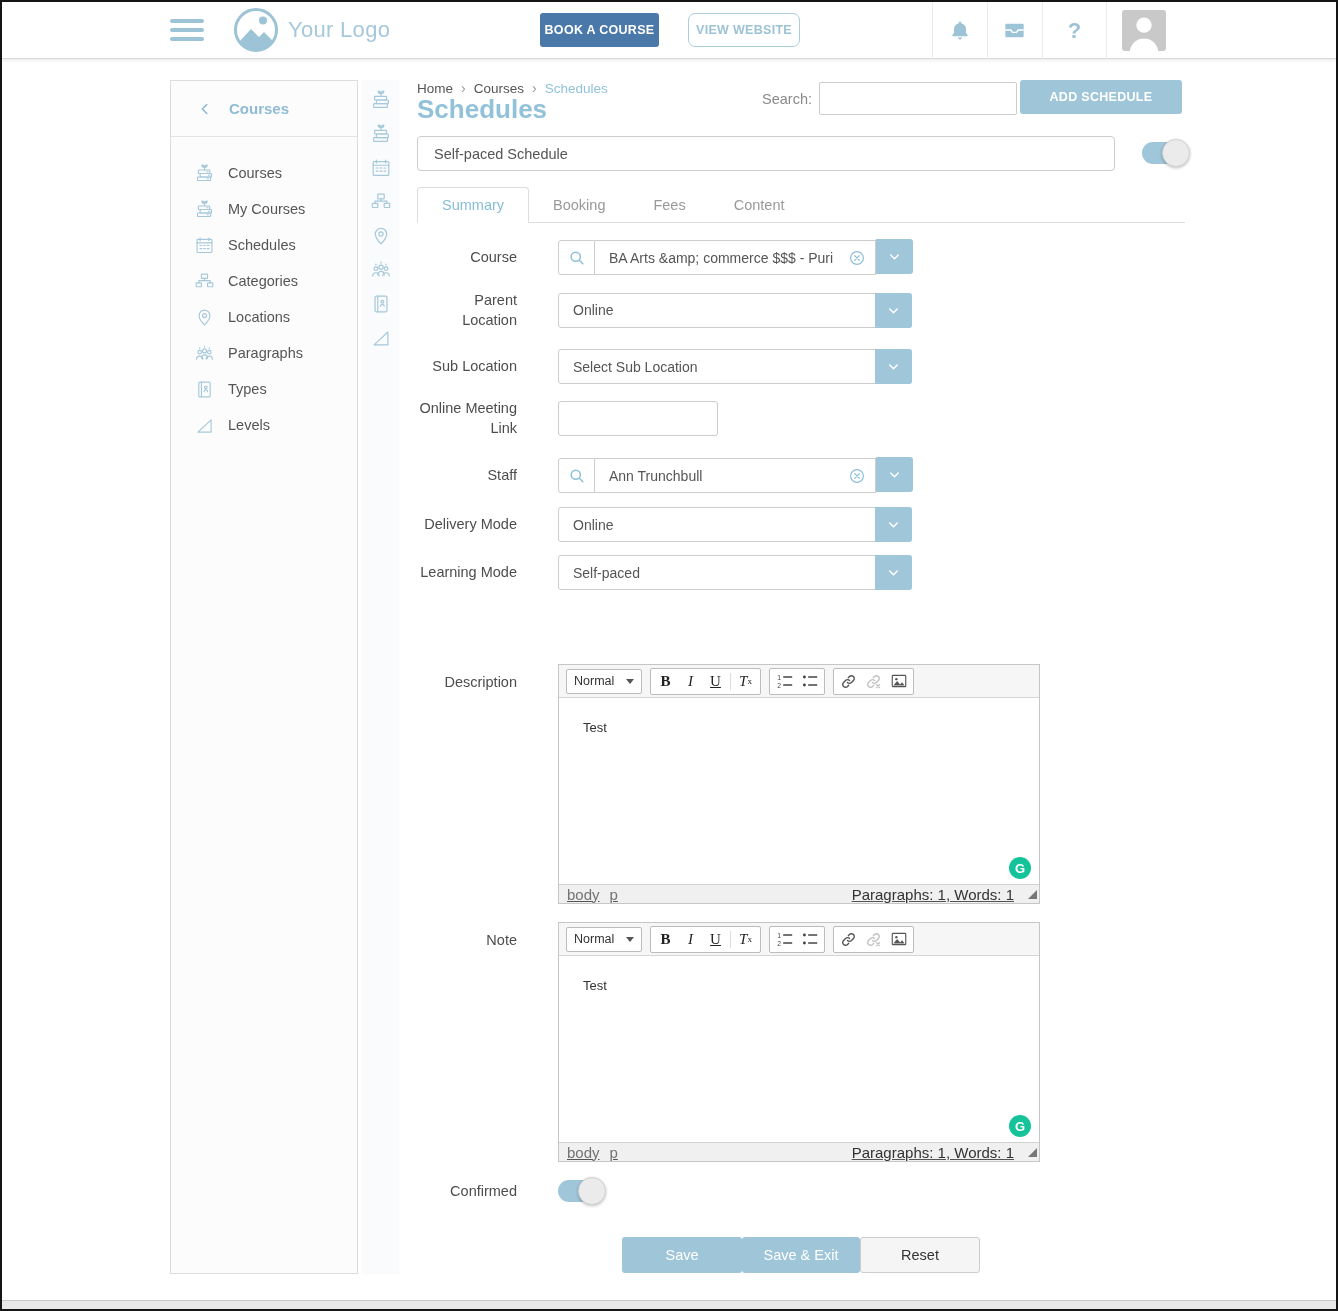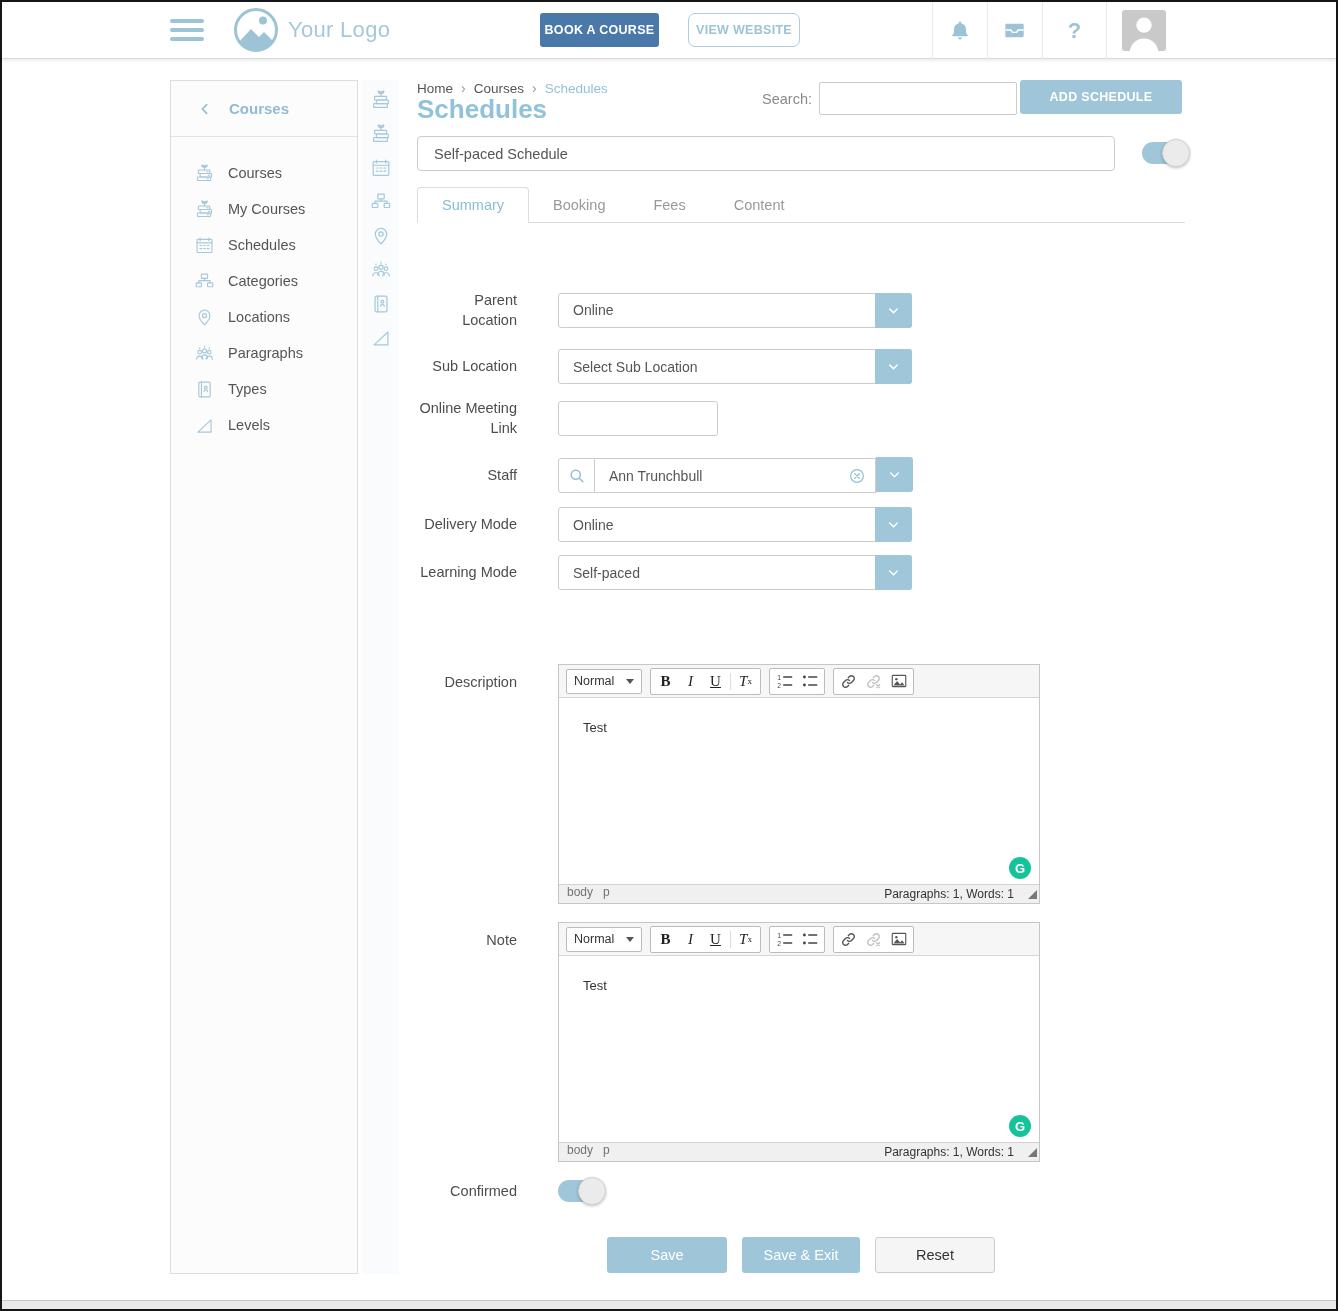--- a/index.html
+++ b/index.html
@@ -74,28 +74,28 @@
   .editor { width:482px; border:1px solid #c6c6c6; background:#fff; position:relative; }
   .tb { height:33px; background:#f6f6f6; border-bottom:1px solid #d6d6d6; display:flex; align-items:center; gap:8px; padding:0 7px; }
   .tb-select { width:76px; height:25px; background:#fff; border:1px solid #bcbcbc; border-radius:2px; display:flex; align-items:center; justify-content:space-between; padding:0 7px; font-size:12.5px; color:#333; cursor:pointer; }
   .caret { width:0; height:0; border-left:4px solid transparent; border-right:4px solid transparent; border-top:5px solid #555; }
   .tb-group { display:flex; align-items:center; border:1px solid #bcbcbc; border-radius:2px; background:#fff; height:27px; padding:0 2px; }
   .tb-btn { width:25px; height:25px; display:flex; align-items:center; justify-content:center; cursor:pointer; font-family:"Liberation Serif", serif; font-size:15px; color:#222; }
   .tb-b { font-weight:bold; } .tb-i { font-style:italic; } .tb-u { text-decoration:underline; }
   .tb-tx { font-style:italic; } .tb-tx sub { font-size:9px; font-style:normal; }
   .tb-sep { width:1px; height:17px; background:#ddd; margin:0 2px; }
   .ed-body { height:186px; padding:22px 24px; font-size:13px; color:#333; cursor:text; }
-  .ed-foot { height:19px; background:#f0f0f0; border-top:1px solid #d2d2d2; display:flex; justify-content:space-between; padding:0 2px 0 8px; font-size:12px; }
+  .ed-foot { height:19px; background:#f0f0f0; border-top:1px solid #d2d2d2; display:flex; align-items:center; justify-content:space-between; padding:0 2px 0 8px; font-size:15px;text-decoration:underline; }
   .ed-path { display:flex; gap:10px; color:#737373; }
   .ed-path span { cursor:pointer; }
   .ed-status { display:flex; align-items:center; gap:14px; color:#333; }
   .resize-handle { width:0; height:0; border-style:solid; border-width:0 0 9px 9px; border-color:transparent transparent #777 transparent; cursor:nwse-resize; }
   .grammarly { position:absolute; right:8px; bottom:24px; width:22px; height:22px; border-radius:50%; background:#15c39a; color:#fff; font-size:13px; font-weight:bold; display:flex; align-items:center; justify-content:center; cursor:pointer; }
 
-  .actions { position:absolute; left:0; top:1157px; width:768px; display:flex; justify-content:center; gap:15px; }
+  .actions { position:absolute; left:0; top:1157px; width:768px; display:flex; justify-content:center; }
   .btn-save { width:120px; height:36px; background:#9fc6d8; color:#fff; border:none; border-radius:3px; font-size:14.5px; cursor:pointer; font-family:inherit; }
   .btn-reset { width:120px; height:36px; background:#f5f5f5; color:#333; border:1px solid #ccc; border-radius:3px; font-size:14.5px; cursor:pointer; font-family:inherit; }
 
   .bottom-strip { position:absolute; left:0; right:0; bottom:0; height:9px; background:#e9e9e9; border-top:1px solid #c9c9c9; }
 </style>
 </head>
 <body>
 
 <div id="viewport">
 
@@ -321,20 +321,43 @@
         <div class="toggle-knob"></div>
       </div>
 
     <div class="tabbar">
       <div class="tab active">Summary</div>
       <div class="tab">Booking</div>
       <div class="tab">Fees</div>
       <div class="tab">Content</div>
     </div>
 
+    <div class="row" style="top:160px">
+      <div class="flabel">Course</div>
+      <div class="combo">
+        <div class="combo-search">
+          <svg width="20" height="20" viewBox="0 0 24 24" fill="none" stroke="#8fc0d8" stroke-width="1.8" stroke-linecap="round">
+              <circle cx="10.5" cy="10.5" r="5.5"></circle>
+              <path d="M14.8 14.8 L19 19"></path>
+            </svg>
+        </div>
+        <div class="combo-input">
+          <span class="combo-value">BA Arts &amp;amp; commerce $$$ - Puri</span>
+          <svg class="clear-ic" width="18" height="18" viewBox="0 0 24 24" fill="none" stroke="#8fc0d8" stroke-width="1.6" stroke-linecap="round">
+              <circle cx="12" cy="12" r="8.5"></circle>
+              <path d="M9 9l6 6M15 9l-6 6"></path>
+            </svg>
+        </div>
+        <div class="chev-btn">
+          <svg width="15" height="15" viewBox="0 0 24 24" fill="none" stroke="#fff" stroke-width="2.4" stroke-linecap="round">
+              <path d="M6 9.5l6 6 6-6"></path>
+            </svg>
+        </div>
+      </div>
+    </div>
 
     <div class="row" style="top:210px">
       <div class="flabel">Parent Location</div>
       <div class="select-field">
         <span class="select-text">Online</span>
         <div class="chev-btn">
           <svg width="15" height="15" viewBox="0 0 24 24" fill="none" stroke="#fff" stroke-width="2.4" stroke-linecap="round">
               <path d="M6 9.5l6 6 6-6"></path>
             </svg>
         </div>

